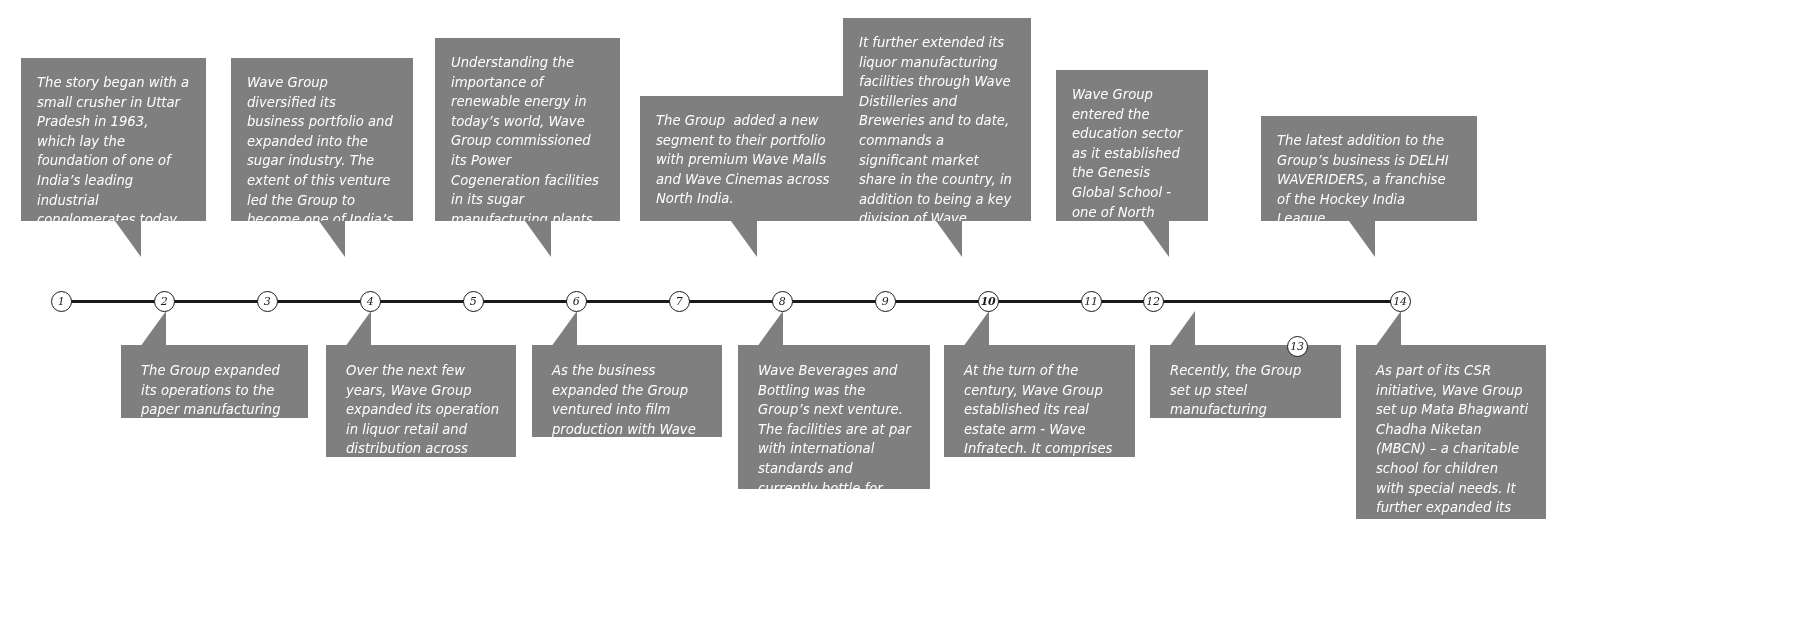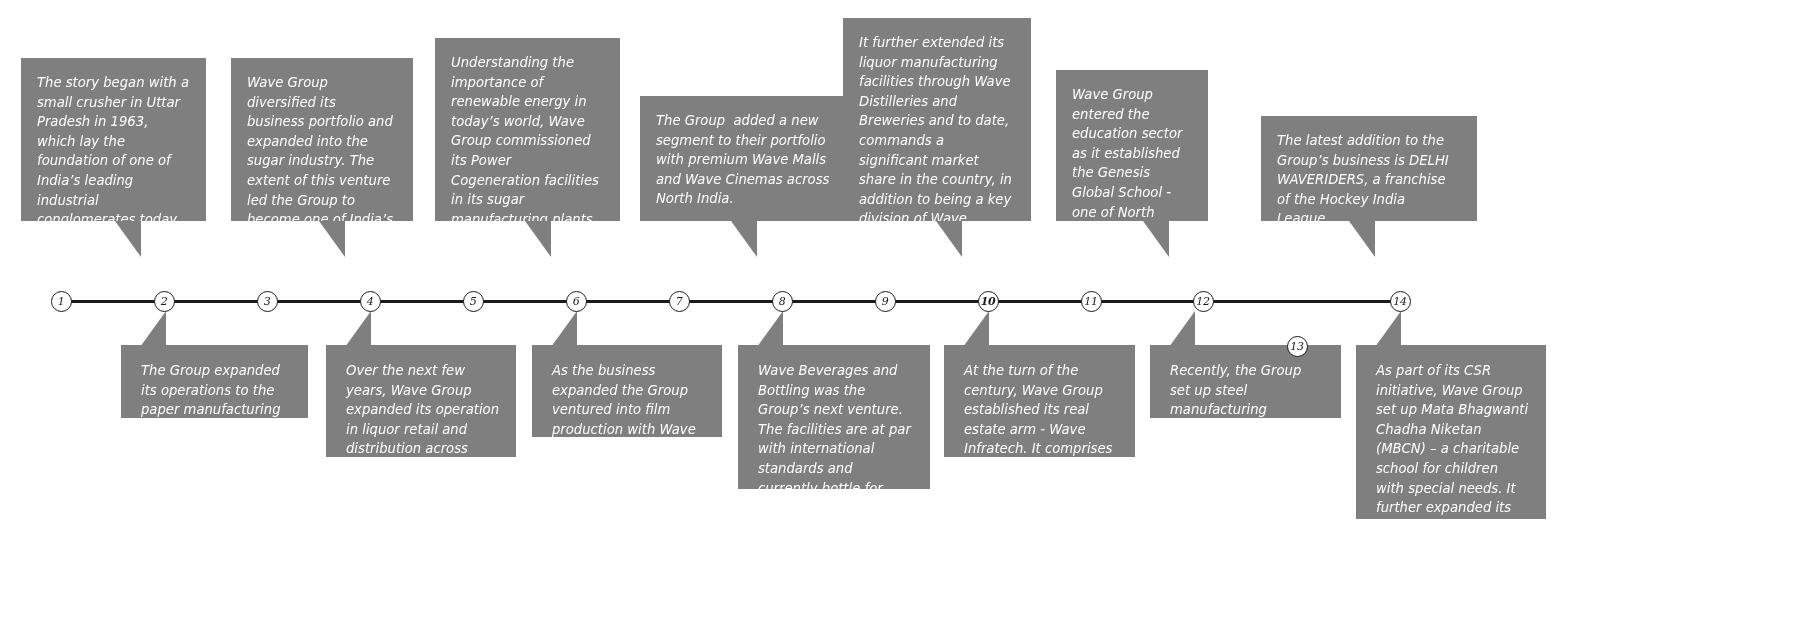--- a/index.html
+++ b/index.html
@@ -179,21 +179,21 @@
   </div>
   <div class="node" style="left:885px; top:301px;">
     <span>9</span>
   </div>
   <div class="node" style="left:988px; top:301px;font-weight:bold;">
     <span>10</span>
   </div>
   <div class="node" style="left:1091px; top:301px;">
     <span>11</span>
   </div>
-  <div class="node" style="left:1203px; top:301px;">
+  <div class="node" style="left:1153px; top:301px;">
     <span>12</span>
   </div>
   <div class="node" style="left:1297px; top:301px;margin-top:35px;">
     <span>13</span>
   </div>
   <div class="node" style="left:1400px; top:301px;">
     <span>14</span>
   </div>
 
   <div class="tail" style="left:140px; top:311px;">

